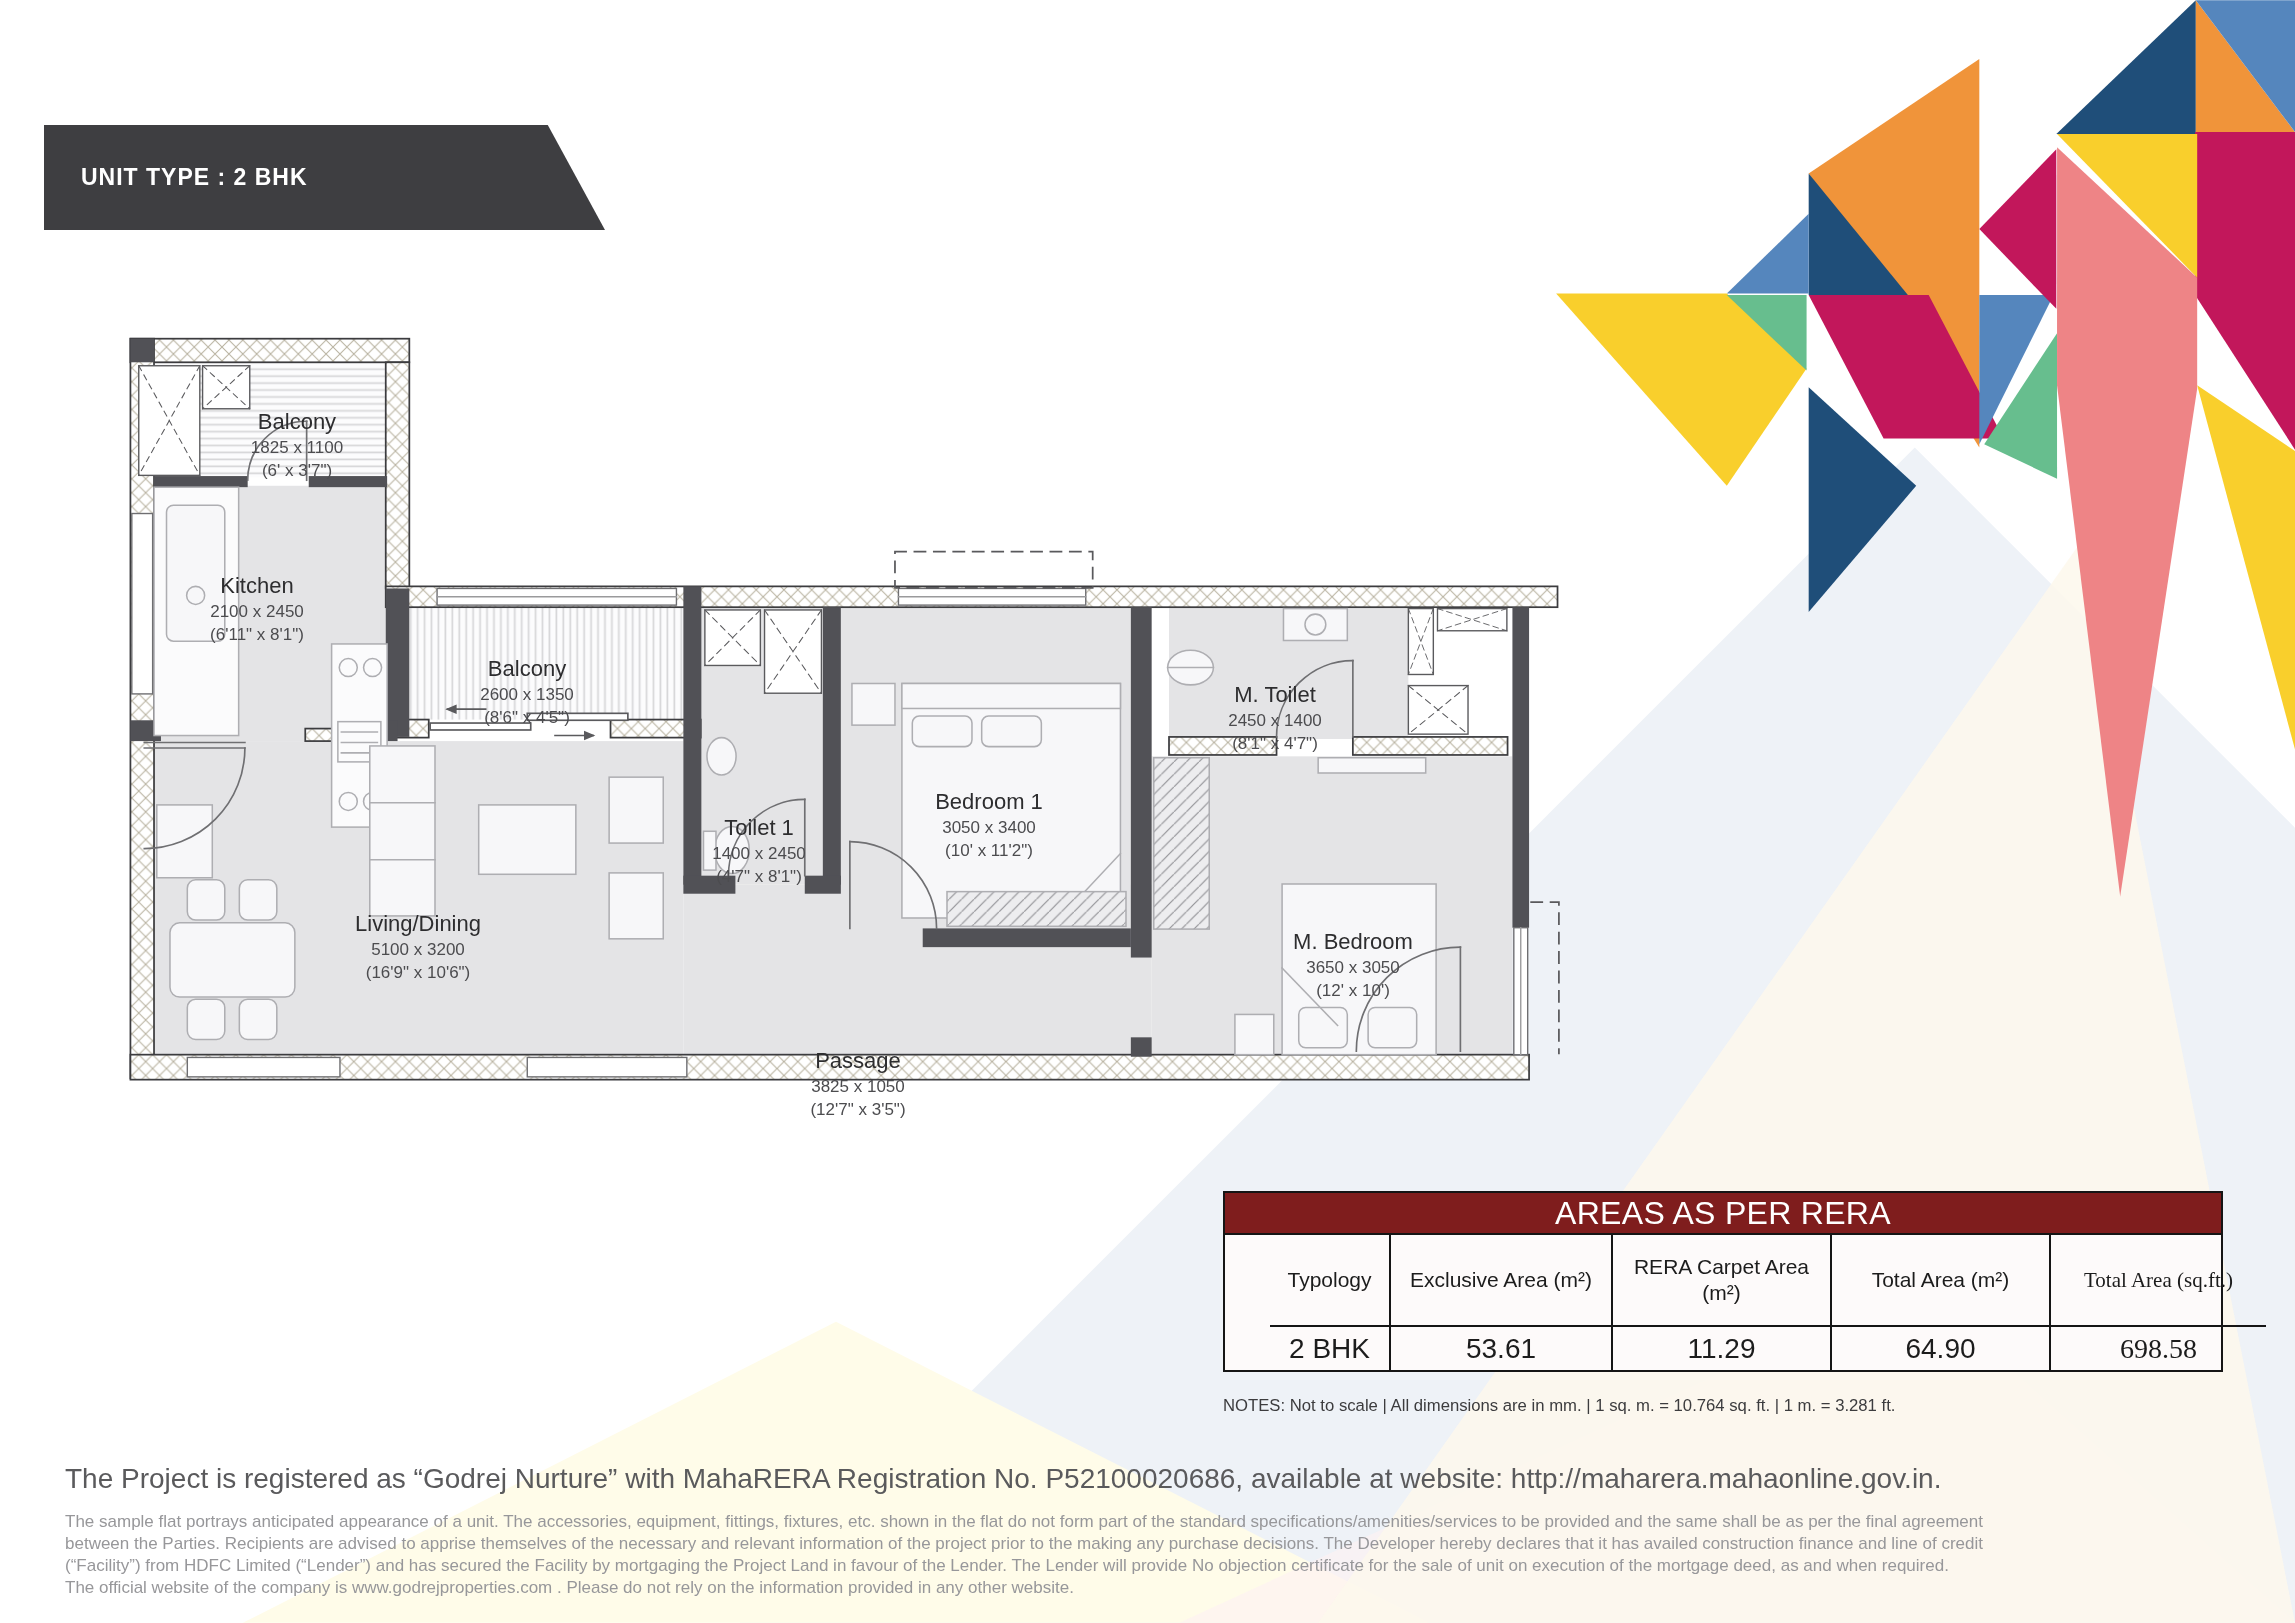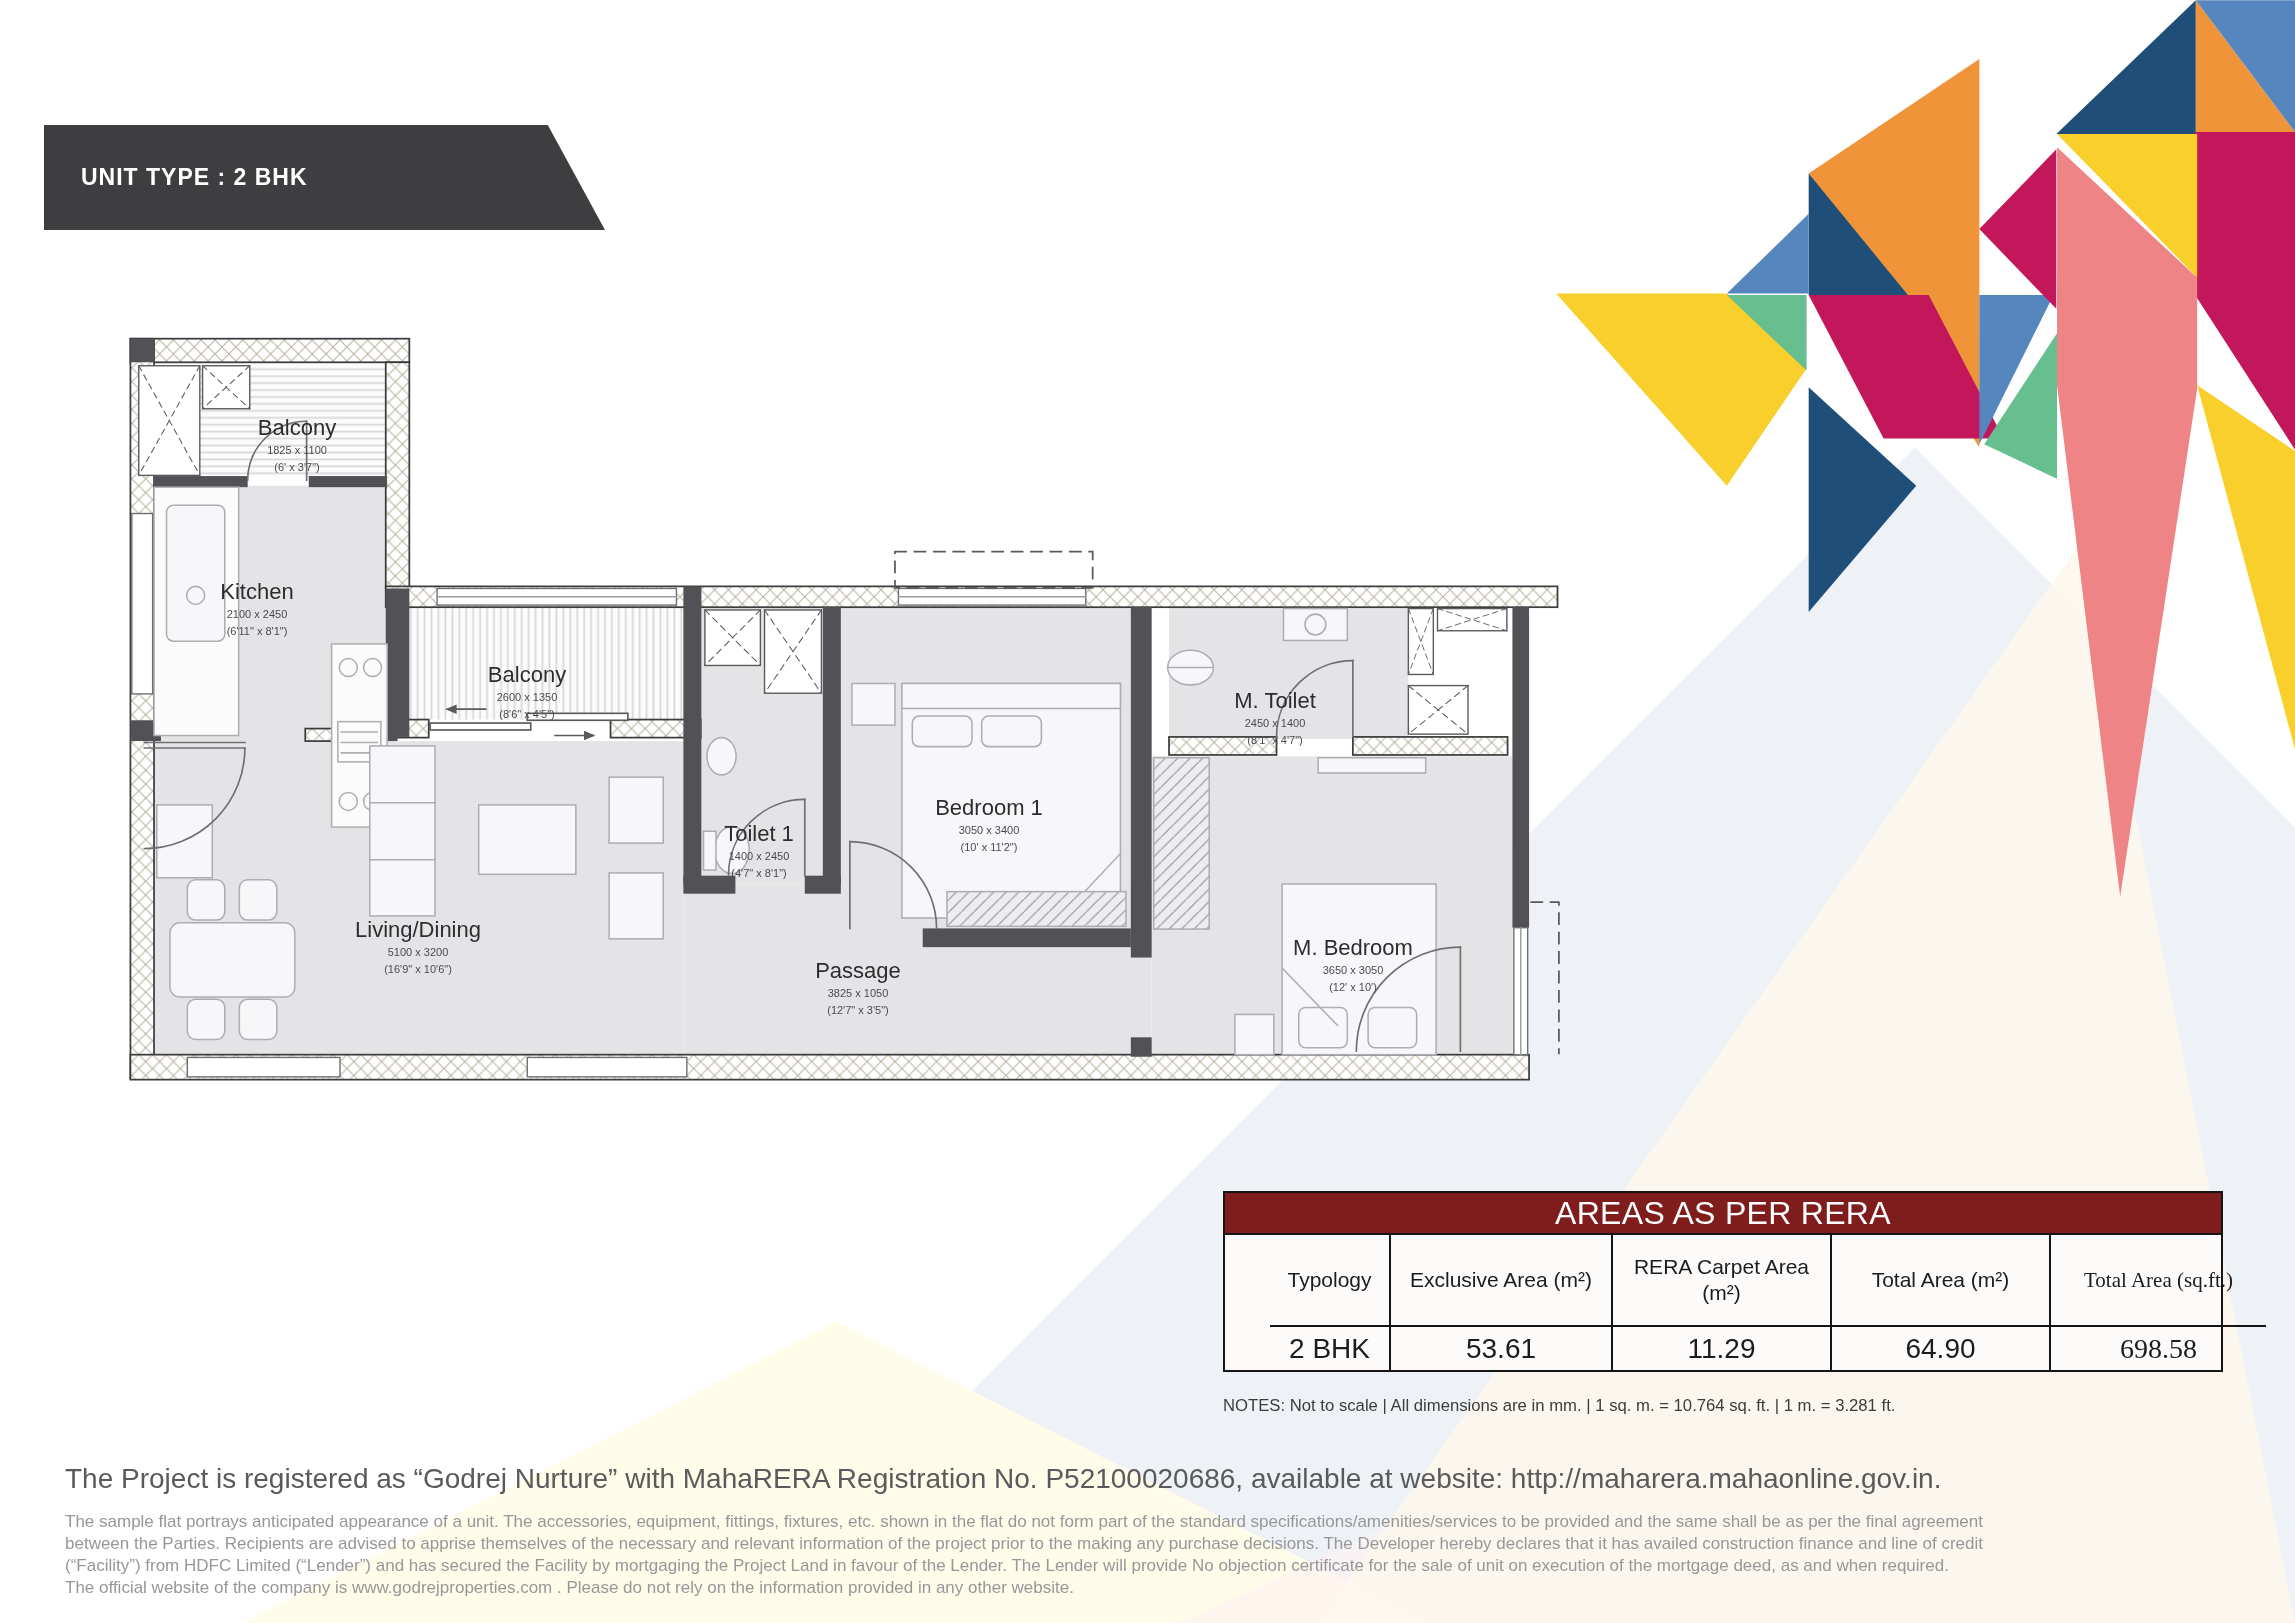--- a/index.html
+++ b/index.html
@@ -8,21 +8,21 @@
   #bg-svg{position:absolute;left:0;top:0;width:2295px;height:1623px;}
 
   
   .banner{position:absolute;left:44px;top:125px;width:561px;height:105px;background:#3e3e41;
           clip-path:polygon(0 0,89.8% 0,100% 100%,0 100%);display:flex;align-items:center;}
   .banner-text{color:#ffffff;font-size:23px;font-weight:700;letter-spacing:1px;padding-left:37px;white-space:nowrap;}
 
   
   .room-label{position:absolute;transform:translate(-50%,-50%);text-align:center;line-height:1.0;pointer-events:none;}
   .room-name{font-size:22px;color:#2d2d2f;white-space:nowrap;display:block;margin-bottom:6.2px;margin-top:48px;}
-  .room-dim{font-size:11px;color:#4c4c4f;white-space:nowrap;display:block;margin-top:5.6px;}
+  .room-dim{font-size:17px;color:#4c4c4f;white-space:nowrap;display:block;margin-top:5.6px;}
 
   
   .areas-table{position:absolute;left:1223px;top:1191px;width:996px;border:2.8px solid #151515;background:#fdfafa;}
   .areas-title{height:40px;background:#7f1d1d;color:#ffffff;font-size:32px;display:flex;align-items:center;justify-content:center;letter-spacing:0.3px;border-bottom:2.1px solid #151515;}
   .areas-head,.areas-row{display:grid;grid-template-columns:121px 222px 219px 219px 215px;margin-left:45px;}
   .areas-head > div{border-right:2.1px solid #151515;border-bottom:2.1px solid #151515;height:92px;display:flex;align-items:center;justify-content:center;text-align:center;font-size:21px;color:#1c1c1c;line-height:1.25;padding:0 7px;box-sizing:border-box;}
   .areas-row > div{border-right:2.1px solid #151515;height:43px;display:flex;align-items:center;justify-content:center;font-size:28px;color:#1c1c1c;}
   .areas-head > div:last-child,.areas-row > div:last-child{border-right:none;font-family:Liberation Serif, serif;}
   .notes-line{position:absolute;left:1223px;top:1396px;font-size:16.7px;color:#3c3c3e;white-space:nowrap;}
 
@@ -300,21 +300,21 @@
   <div class="room-label" style="left:1275px;top:694px;">
     <span class="room-name">M. Toilet</span>
     <span class="room-dim">2450 x 1400</span>
     <span class="room-dim">(8'1" x 4'7")</span>
   </div>
   <div class="room-label" style="left:418px;top:923px;">
     <span class="room-name">Living/Dining</span>
     <span class="room-dim">5100 x 3200</span>
     <span class="room-dim">(16'9" x 10'6")</span>
   </div>
-  <div class="room-label" style="left:858px;top:964px;">
+  <div class="room-label" style="left:858px;top:1060px;">
     <span class="room-name">Passage</span>
     <span class="room-dim">3825 x 1050</span>
     <span class="room-dim">(12'7" x 3'5")</span>
   </div>
   <div class="room-label" style="left:1353px;top:941px;">
     <span class="room-name">M. Bedroom</span>
     <span class="room-dim">3650 x 3050</span>
     <span class="room-dim">(12' x 10')</span>
   </div>
 </div>

